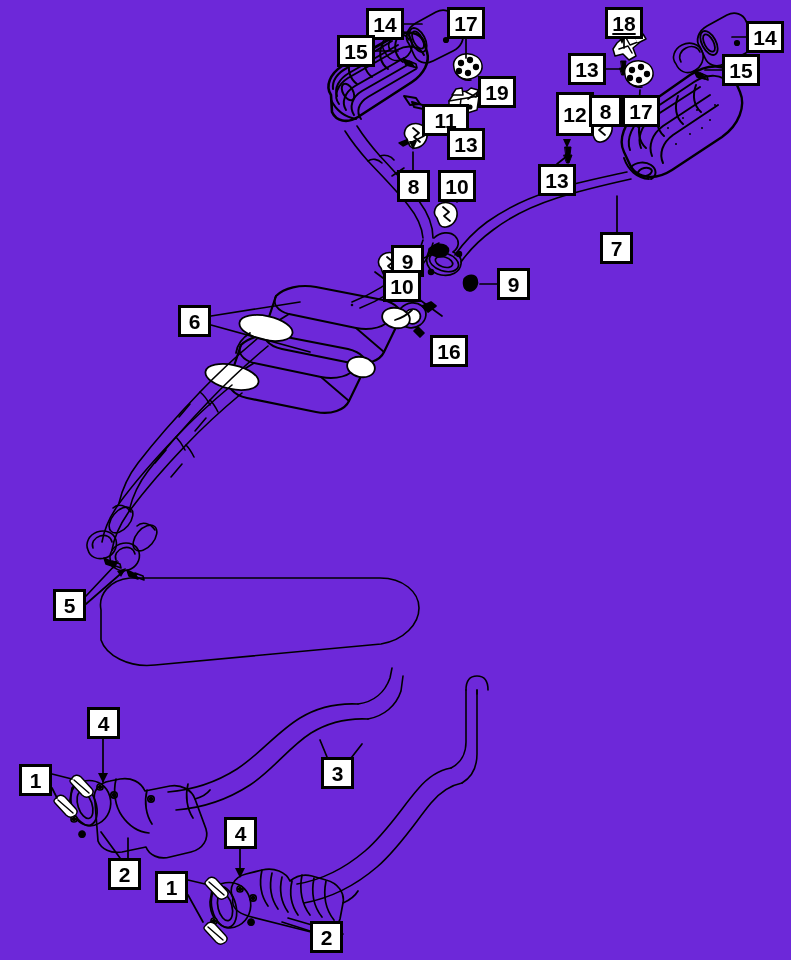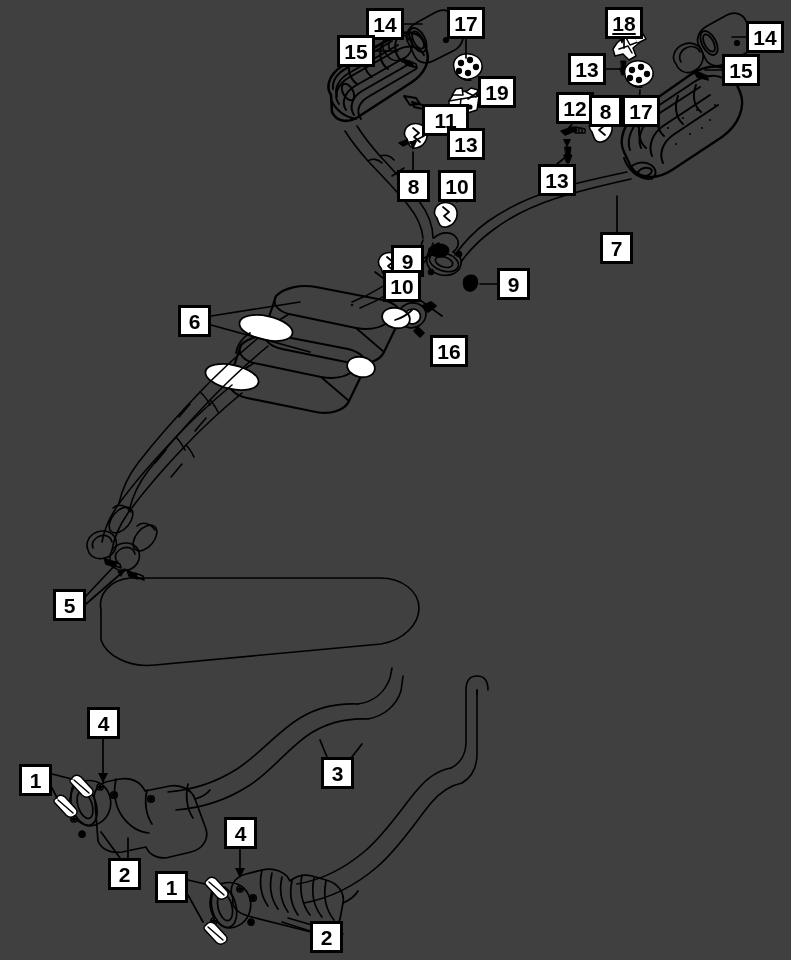--- a/index.html
+++ b/index.html
@@ -8,21 +8,21 @@
   body {
     width: 791px; height: 960px;
     font-family: "Liberation Sans", sans-serif;
     position: relative;
     overflow: hidden;
   }
   #stage {
     position: relative;
     width: 791px;
     height: 960px;
-    background: #404040;
+    background: #6d28d9;
   }
   #art {
     position: absolute;
     left: 0; top: 0;
     width: 791px; height: 960px;
   }
   .callout {
     position: absolute;
     box-sizing: border-box;
     border: 3px solid #000;
@@ -504,21 +504,21 @@
 
   <div id="callout-layer">
       <div class="callout w2" style="left: 366px; top: 8px; width: 38px; height: 32px;">14</div>
       <div class="callout w2" style="left: 447px; top: 7px; width: 38px; height: 32px;">17</div>
       <div class="callout w2" style="left: 605px; top: 7px; width: 38px; height: 32px; text-decoration: underline;">18</div>
       <div class="callout w2" style="left: 746px; top: 21px; width: 38px; height: 32px;">14</div>
       <div class="callout w2" style="left: 337px; top: 35px; width: 38px; height: 32px;">15</div>
       <div class="callout w2" style="left: 722px; top: 54px; width: 38px; height: 32px;">15</div>
       <div class="callout w2" style="left: 568px; top: 53px; width: 38px; height: 32px;">13</div>
       <div class="callout w2" style="left: 478px; top: 76px; width: 38px; height: 32px;">19</div>
-      <div class="callout w2" style="left: 556px; top: 92px; width: 38px; height: 32px;">12</div>
+      <div class="callout w2" style="left: 556px; top: 92px; width: 38px; height: 44px;">12</div>
       <div class="callout" style="left: 589px; top: 95px; width: 33px; height: 32px;">8</div>
       <div class="callout w2" style="left: 622px; top: 95px; width: 38px; height: 32px;">17</div>
       <div class="callout w2" style="left: 422px; top: 104px; width: 47px; height: 32px;">11</div>
       <div class="callout w2" style="left: 447px; top: 128px; width: 38px; height: 32px;">13</div>
       <div class="callout w2" style="left: 538px; top: 164px; width: 38px; height: 32px;">13</div>
       <div class="callout" style="left: 397px; top: 170px; width: 33px; height: 32px;">8</div>
       <div class="callout w2" style="left: 438px; top: 170px; width: 38px; height: 32px;">10</div>
       <div class="callout" style="left: 600px; top: 232px; width: 33px; height: 32px;">7</div>
       <div class="callout" style="left: 391px; top: 245px; width: 33px; height: 32px;">9</div>
       <div class="callout" style="left: 497px; top: 268px; width: 33px; height: 32px;">9</div>

